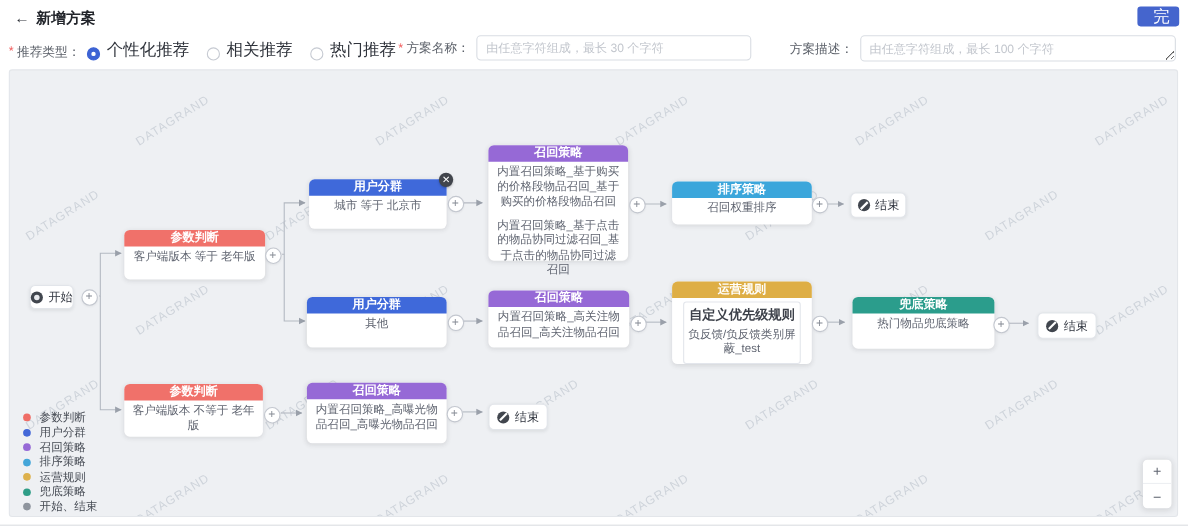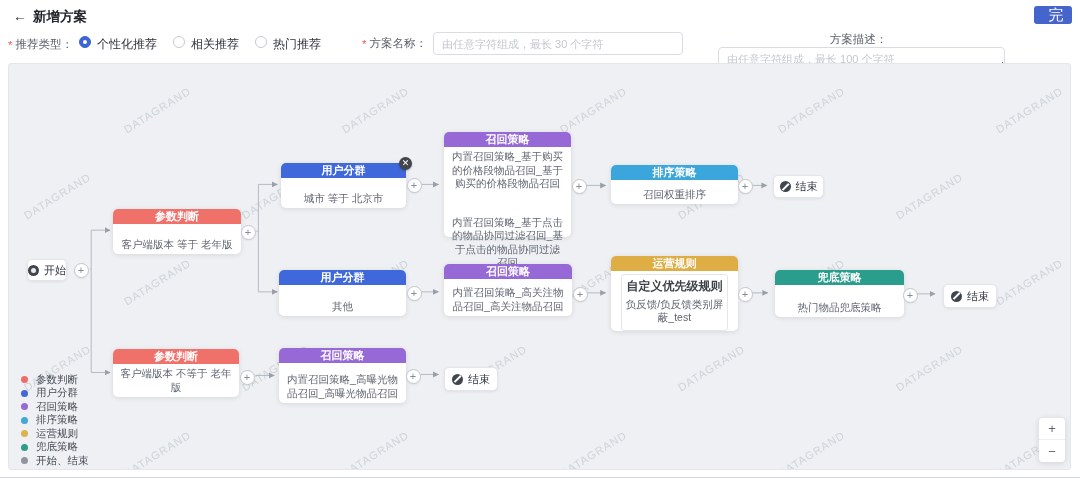--- a/index.html
+++ b/index.html
@@ -15,22 +15,22 @@
               border:none; border-radius:3px; font-size:15px; letter-spacing:2px; padding-left:8px;
               font-family:Liberation Sans, sans-serif; cursor:pointer; }
 
   
   .formrow { position:absolute; left:0; top:0; width:100%; height:63px; }
   .field { position:absolute; display:flex; align-items:center; font-size:11.5px; color:#5b6069; }
   .req { color:#f05a5a; margin-right:3px; }
   .flabel { margin-right:6px; }
   .type-field { left:8px; top:36px; }
   .name-field { left:362px; top:32px; }
-  .desc-field { left:718px; top:32px;flex-direction:column; }
-  .radio { display:inline-flex; align-items:flex-start; margin-right:16px; font-size:12px; color:#2f333b; cursor:pointer; }
+  .desc-field { left:718px; top:32px; }
+  .radio { display:inline-flex; align-items:flex-end; margin-right:16px; font-size:15px; color:#2f333b; cursor:pointer; }
   .rdot { width:12px; height:12px; border-radius:50%; border:1px solid #c6cad2; background:#fff; margin-right:6px; position:relative; }
   .rdot.sel { background:#3d63d4; border-color:#3d63d4; }
   .rdot.sel::after { content:""; position:absolute; inset:0; margin:auto; width:4px; height:4px; border-radius:50%; background:#fff; }
   .txt { border:1px solid #d9dde3; border-radius:4px; height:23px; padding:0 8px; font-size:11px; color:#333;
          font-family:inherit; outline:none; background:#fff; }
   .txt::placeholder, .txta::placeholder { color:#c2c6cd; }
   .name-input { width:250px; }
   .txta { border:1px solid #d9dde3; border-radius:4px; width:287px; height:24px; padding:4px 8px; font-size:11px;
           color:#333; font-family:inherit; outline:none; resize:both; overflow:hidden; background:#fff; }
 
@@ -38,21 +38,21 @@
   .canvas { position:absolute; left:8px; top:63px; width:1063px; height:407px; background:#eef0f3;
             border:1px solid #e3e6ea; border-radius:3px; overflow:hidden; }
   .wm { position:absolute; transform:rotate(-32deg); font-size:11px; letter-spacing:1px;
         color:rgba(134,145,162,0.30); white-space:nowrap; pointer-events:none; }
   #edges { position:absolute; left:0; top:0; width:100%; height:100%; }
 
   .node { position:absolute; background:#fff; border-radius:5px; box-shadow:0 1px 5px rgba(31,35,41,.12);
           display:flex; flex-direction:column; cursor:pointer; }
   .nhead { height:15px; line-height:15px; border-radius:5px 5px 0 0; color:#fff; font-size:11px; font-weight:700;
            text-align:center; flex:none; }
-  .nbody { flex:1; display:flex; flex-direction:column; justify-content:flex-end; gap:25px; padding:3px 6px;
+  .nbody { flex:1; display:flex; flex-direction:column; justify-content:flex-start; gap:8px; padding:3px 6px;
            font-size:10.5px; color:#5f6470; text-align:center; line-height:13.5px; word-break:break-all; }
   .inner-box { border:1px solid #e3e6ec; border-radius:3px; margin:0 4px; padding:5px 3px; display:flex;
                flex-direction:column; gap:4px; }
   .ib-title { font-weight:700; color:#3c4049; font-size:12px; }
   .ib-sub { font-size:10.5px; color:#5f6470; }
   .close-btn { position:absolute; top:-6px; right:-6px; width:13px; height:13px; border-radius:50%;
                background:#41454c; color:#fff; font-size:9px; line-height:12px; text-align:center; cursor:pointer;
                box-shadow:0 1px 2px rgba(0,0,0,.25); }
 
   .terminal { position:absolute; background:#fff; border:1px solid #e2e5ea; border-radius:5px; display:flex;

